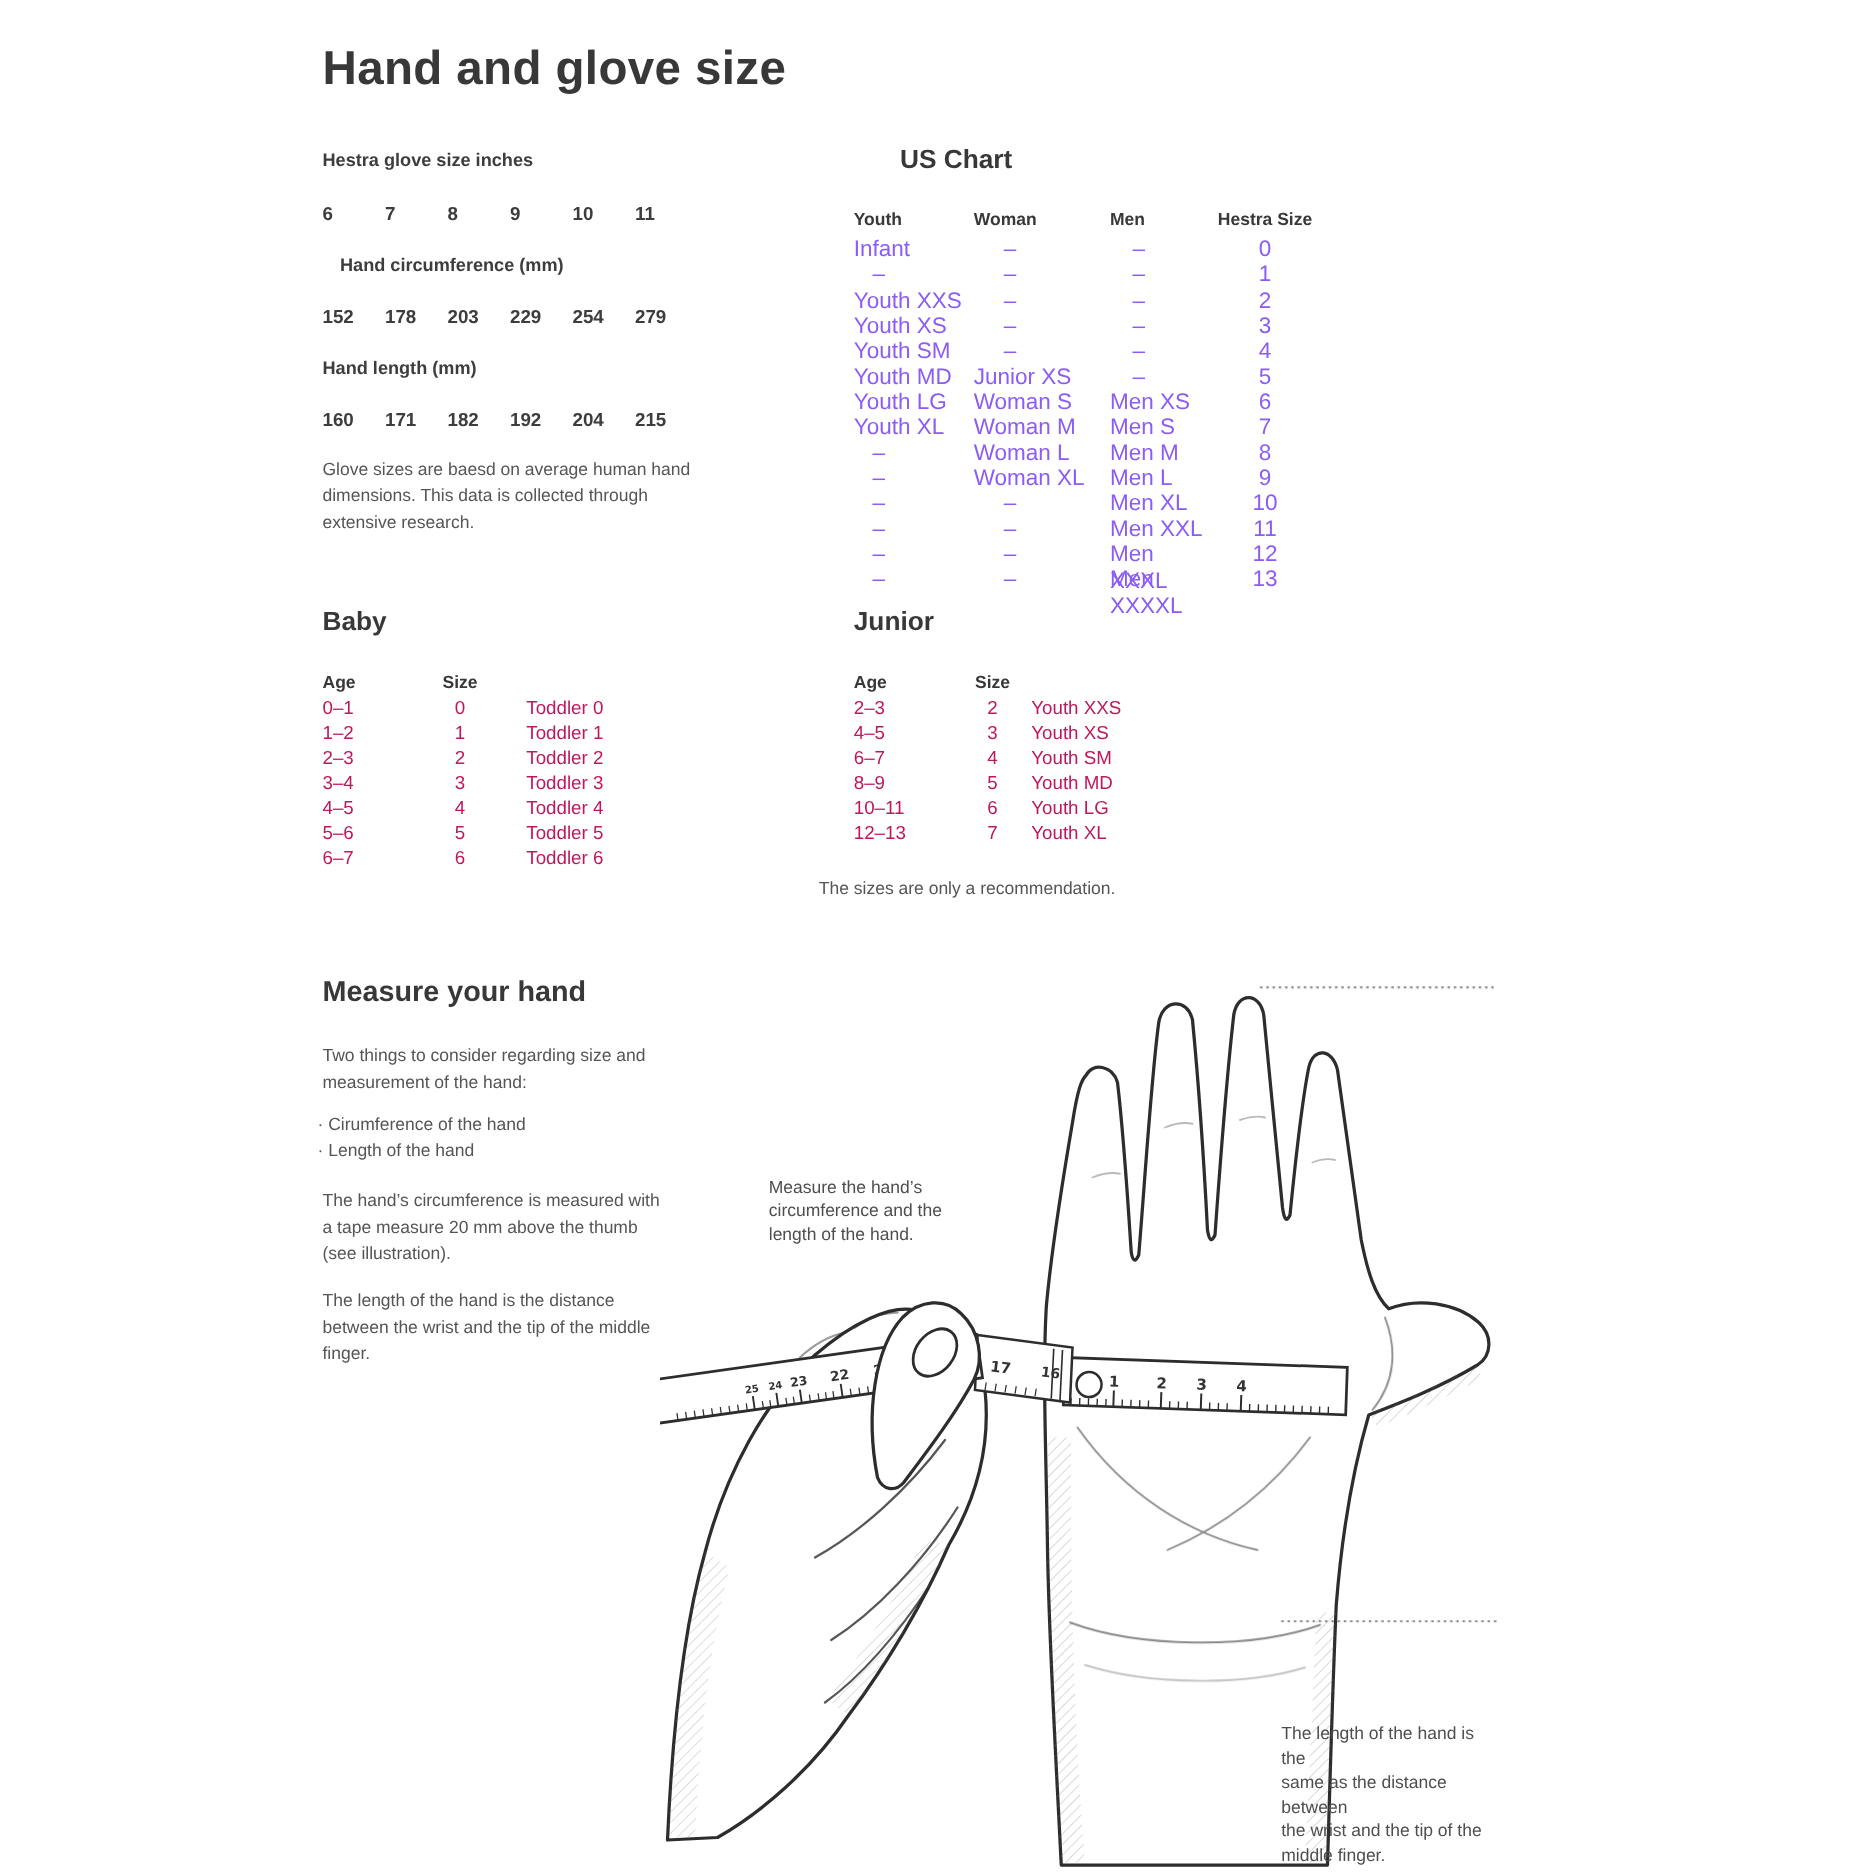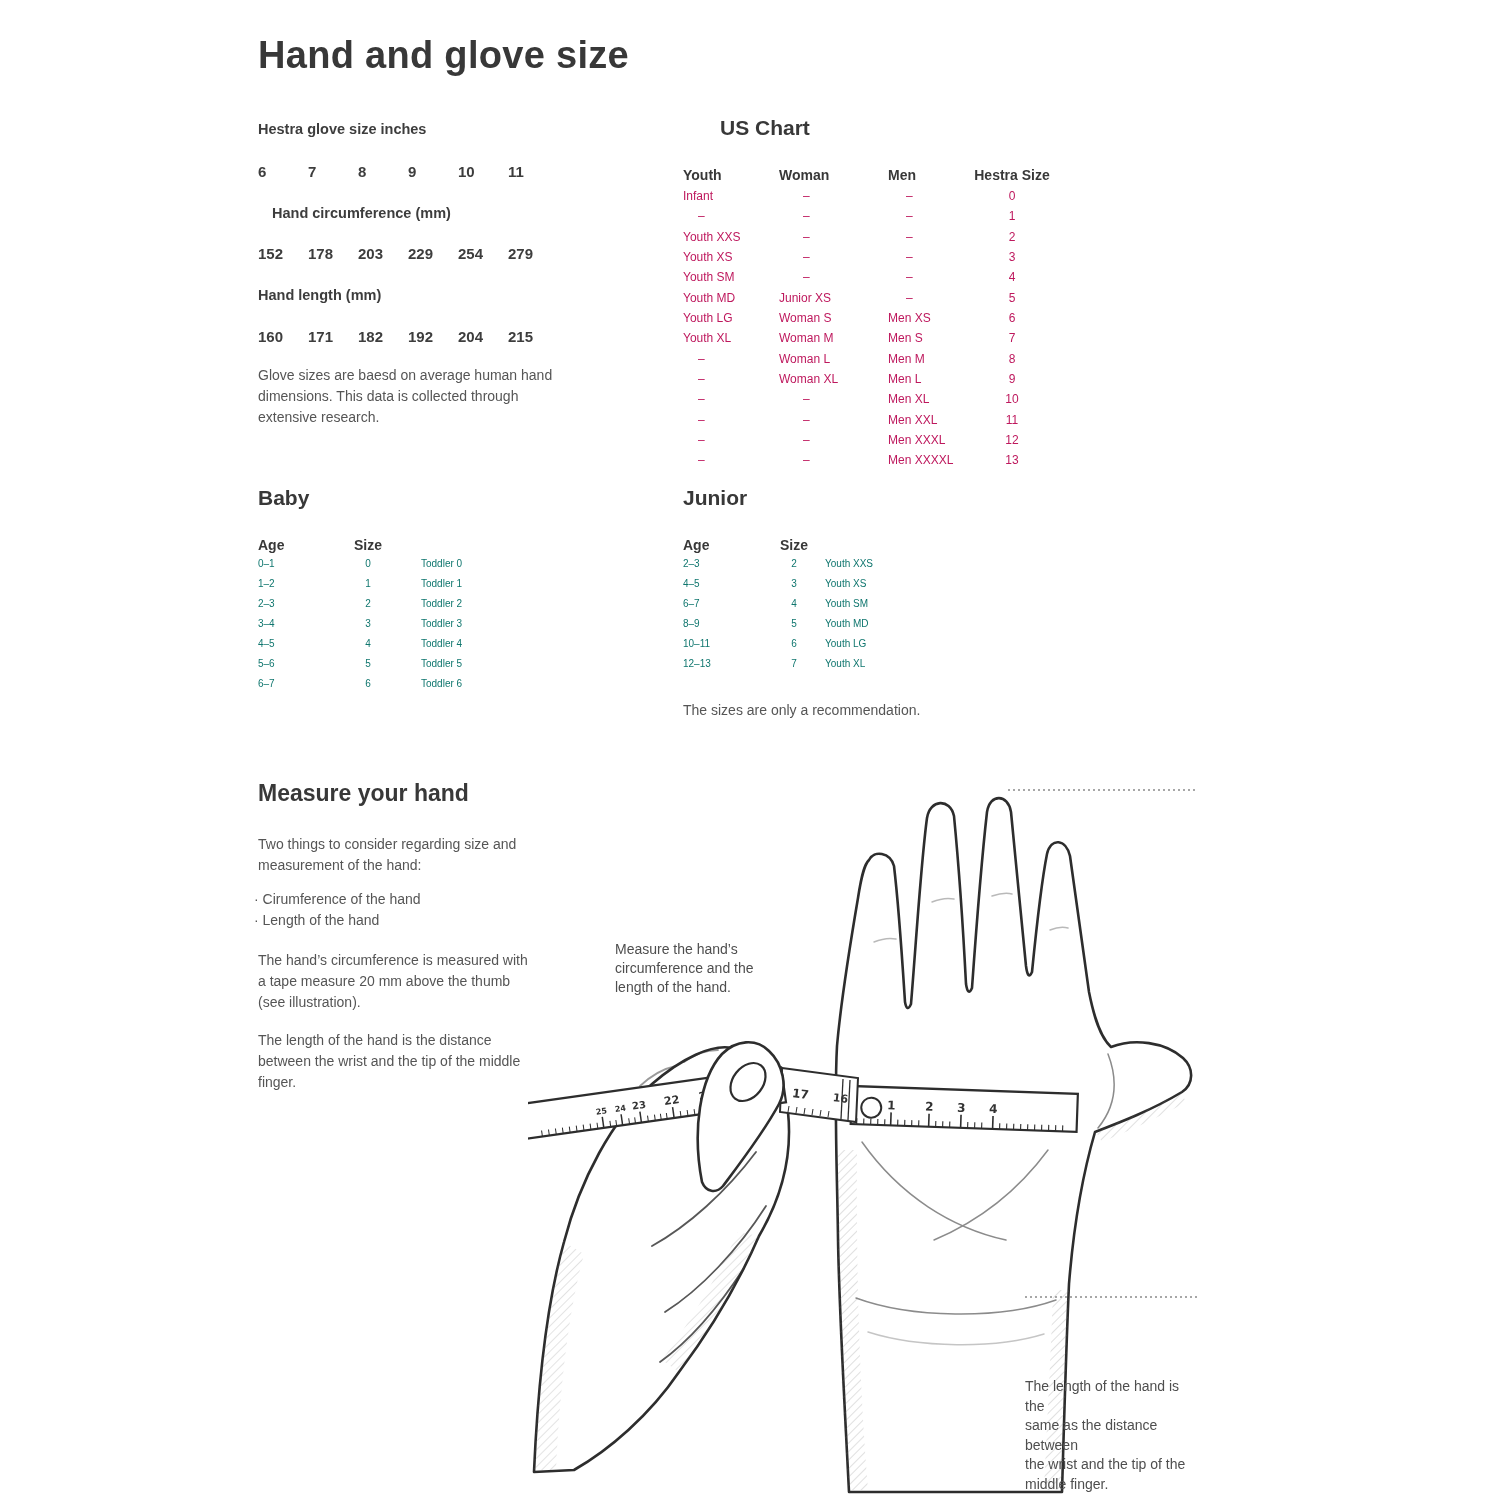--- a/index.html
+++ b/index.html
@@ -6,29 +6,29 @@
   #page{position:relative;width:1197px;height:1500px;background:#ffffff;overflow:hidden;
         font-family:"Liberation Sans",sans-serif;}
   .abs{position:absolute;}
   .h1{font-size:38px;font-weight:700;color:#383838;letter-spacing:.3px;}
   .h2{font-size:21px;font-weight:700;color:#383838;}
   .h3{font-size:23px;font-weight:700;color:#383838;}
   .lbl{font-size:14.5px;font-weight:700;color:#3d3d3d;}
   .nums{display:grid;grid-template-columns:repeat(6,50px);font-size:15px;font-weight:700;color:#3d3d3d;}
   .body{font-size:14px;color:#555;line-height:21px;}
   .note{font-size:14px;color:#555;line-height:21px;}
-  .us-grid{display:grid;grid-template-columns:96px 109px 76px 96px;font-size:12px;color:#be185d;}
+  .us-grid{display:grid;grid-template-columns:96px 109px 76px 96px;font-size:18px;color:#8b5cf6;}
   .us-grid.hdrs{font-weight:700;color:#383838;font-size:14px;}
   .us-grid .row{display:contents;}
   .us-rows{grid-auto-rows:20.33px;}
   .c4{text-align:center;}
   .c1.dash{padding-left:15px;}
   .c2.dash{padding-left:24px;}
   .c3.dash{padding-left:18px;}
-  .mini-grid{display:grid;font-size:10px;color:#0f766e;grid-auto-rows:20px;}
+  .mini-grid{display:grid;font-size:15px;color:#be185d;grid-auto-rows:20px;}
   .mini-grid .row{display:contents;}
   .baby{grid-template-columns:95px 30px auto;}
   .junior{grid-template-columns:96px 30px auto;}
   .mini-grid .c2{text-align:center;}
   .baby .c3{padding-left:38px;}
   .junior .c3{padding-left:16px;}
   .mini-hdr{font-weight:700;color:#383838;font-size:14px;}
   svg text{font-family:"DejaVu Sans",sans-serif;font-weight:bold;fill:#333;}
   .ill-label{font-size:14px;color:#4e4e4e;line-height:19px;}
   .cap{font-size:14px;color:#4e4e4e;line-height:19.5px;margin-top:47px;}
@@ -120,21 +120,21 @@
     <span class="c3"></span>
   </div>
   <div class="abs mini-grid junior" style="left:683px;top:558px;">
     <div class="row"><span class="c1">2–3</span><span class="c2">2</span><span class="c3">Youth XXS</span></div>
     <div class="row"><span class="c1">4–5</span><span class="c2">3</span><span class="c3">Youth XS</span></div>
     <div class="row"><span class="c1">6–7</span><span class="c2">4</span><span class="c3">Youth SM</span></div>
     <div class="row"><span class="c1">8–9</span><span class="c2">5</span><span class="c3">Youth MD</span></div>
     <div class="row"><span class="c1">10–11</span><span class="c2">6</span><span class="c3">Youth LG</span></div>
     <div class="row"><span class="c1">12–13</span><span class="c2">7</span><span class="c3">Youth XL</span></div>
   </div>
-  <div class="abs body" style="left:683px;top:700px;">The sizes are only a recommendation.</div>
+  <div class="abs body" style="left:655px;top:700px;">The sizes are only a recommendation.</div>
 
   <div class="abs h3" style="left:258px;top:780px;">Measure your hand</div>
   <div class="abs body" style="left:258px;top:834px;">
     <div>Two things to consider regarding size and</div>
     <div>measurement of the hand:</div>
   </div>
   <div class="abs body" style="left:254px;top:889px;">
     <div>· Cirumference of the hand</div>
     <div>· Length of the hand</div>
   </div>

